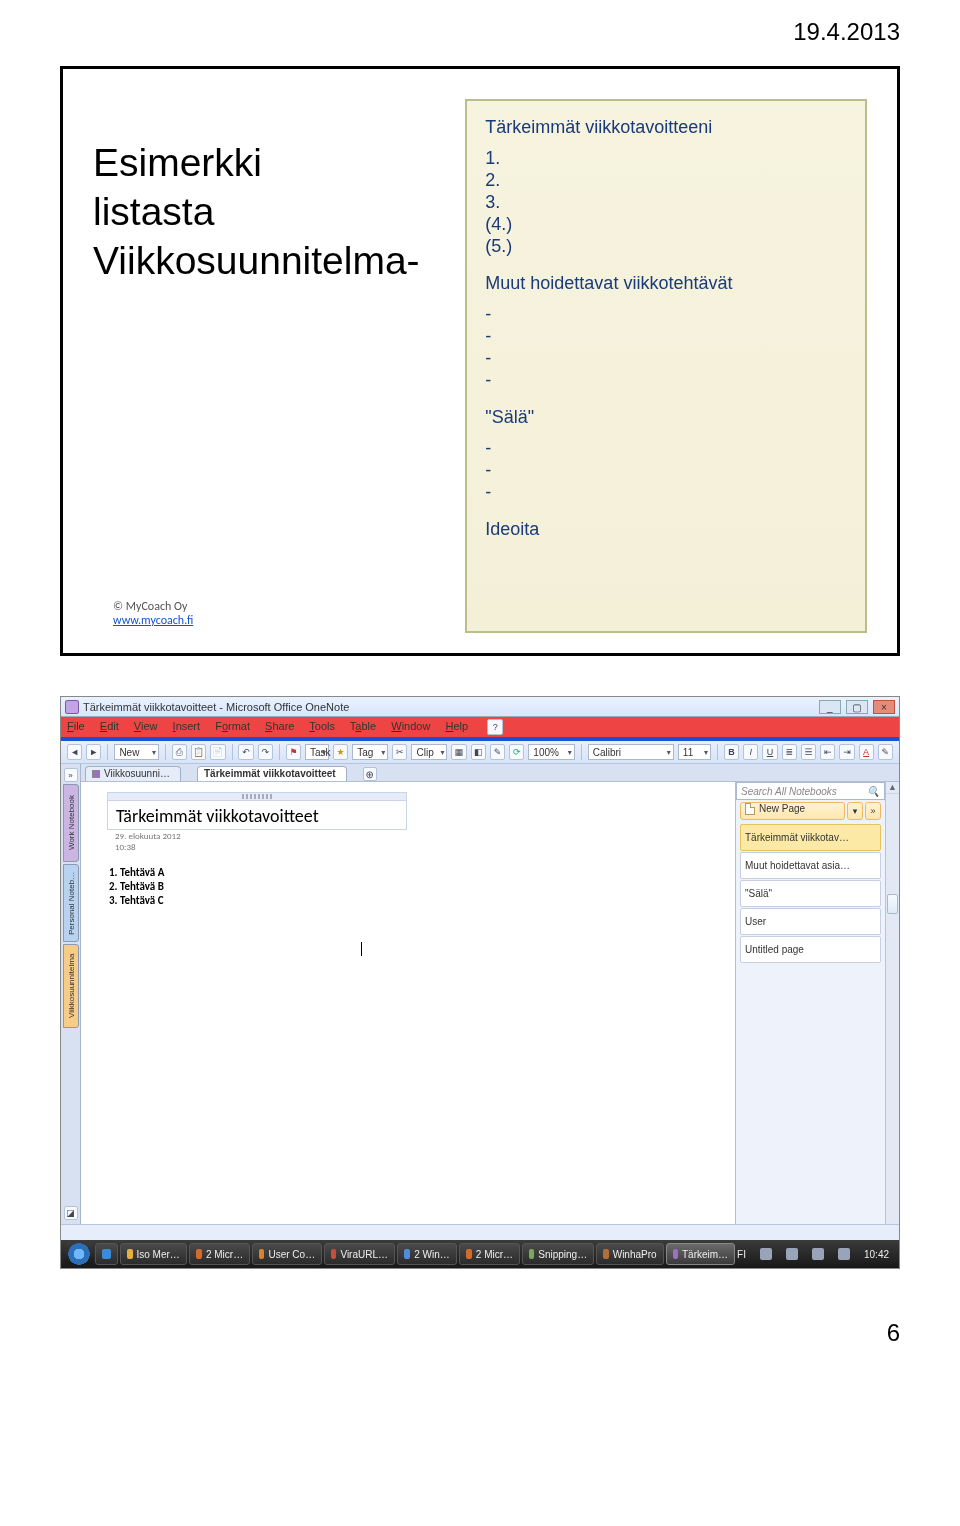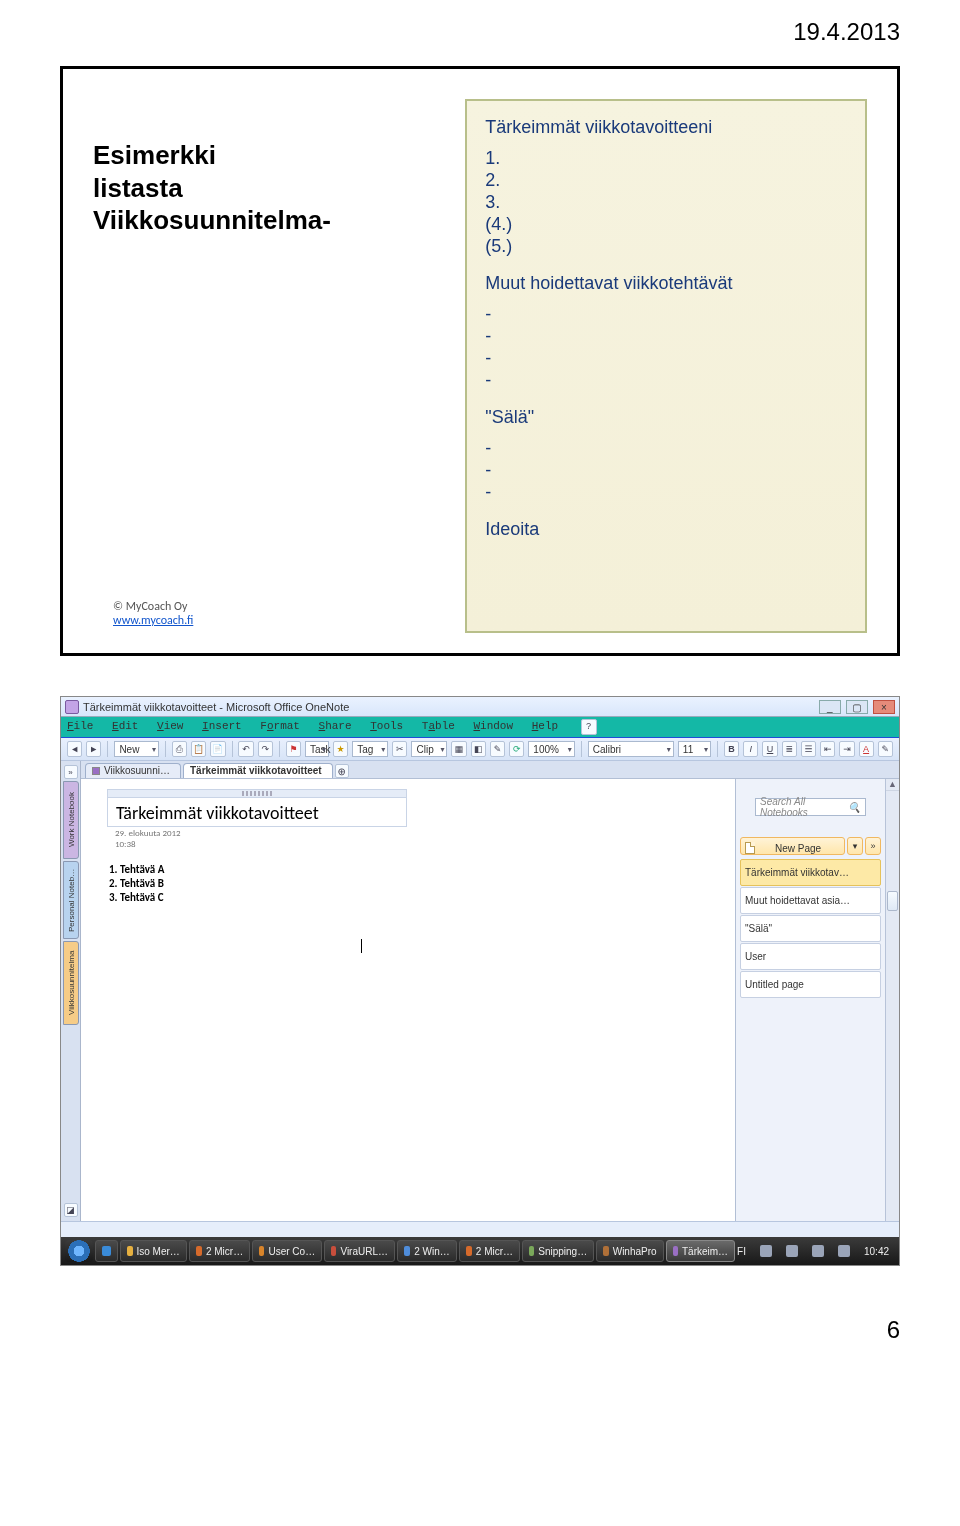--- a/index.html
+++ b/index.html
@@ -25,22 +25,22 @@
   .slide-cols {
     display: flex;
     height: 100%;
     gap: 24px;
   }
   .left-col {
     flex: 0 0 45%;
     padding-top: 40px;
   }
   .left-title {
-    font-size: 26px;
-    font-weight: bold;
+    font-size: 39px;
+    font-weight: normal;
     line-height: 1.25;
   }
   .copyright {
     position: absolute;
     left: 50px;
     bottom: 26px;
     font-size: 12px;
     color: #555;
     font-family: Calibri, Arial, sans-serif;
   }
@@ -80,25 +80,24 @@
     padding: 0 4px;
     border-bottom: 1px solid #9ab;
   }
   .titlebar-left { display: flex; align-items: center; gap: 4px; }
   .ico16 { width: 14px; height: 14px; background: #c3a4e6; border: 1px solid #7a5aa0; border-radius: 2px; }
   .titlebar-right span {
     display: inline-block; width: 22px; height: 14px; border: 1px solid #8aa; background: #dbe6f5; margin-left: 2px; text-align: center; line-height: 13px; font-size: 10px;
   }
   .titlebar-right span.red { background: #e58b7a; border-color: #c05040; }
   .menubar {
-    background: #14b8a6;
+    background: #ef4444;
     padding: 2px 6px;
     font-size: 11px;
-    border-bottom: 1px solid #1d4ed8;
-    font-family: Liberation Mono, monospace;
+    border-bottom: 4px solid #1d4ed8;
   }
   .menubar span { margin-right: 12px; }
   .menubar span u { text-decoration: underline; }
   .toolbar1, .toolbar2 {
     background: linear-gradient(#e9f0fd, #d7e4f7);
     padding: 3px 6px;
     border-bottom: 1px solid #b7c6df;
     display: flex;
     align-items: center;
     gap: 4px;
@@ -147,21 +146,21 @@
   .main-col {
     flex: 1;
     display: flex; flex-direction: column;
     background: #fff;
   }
   .section-tabs {
     display: flex;
     background: #d8e1f1;
     border-bottom: 1px solid #b2bfd5;
     padding: 2px 4px 0 4px;
-    gap: 2px;
+    gap: 16px;
     align-items: flex-end;
   }
   .sec-tab {
     border: 1px solid #9fb0cc; border-bottom: none;
     border-radius: 4px 4px 0 0;
     padding: 1px 10px 2px 6px;
     font-size: 10px;
     display: flex; align-items: center; gap: 4px;
   }
   .sec-tab.inactive { background: #e6ecf8; }
@@ -204,31 +203,31 @@
   .caret {
     position: absolute; left: 280px; top: 160px; width: 1px; height: 14px; background: #000;
   }
   .page-pane {
     width: 150px;
     border-left: 1px solid #b2bfd5;
     background: #eef2fa;
     display: flex; flex-direction: column;
   }
   .search-box {
-    margin: 19px; border: 1px solid #aab9cf; background: #fff; height: 18px;
+    margin: 0; border: 1px solid #aab9cf; background: #fff; height: 18px;
     display: flex; align-items: center; justify-content: space-between; padding: 0 4px;
     font-size: 10px; color: #888; font-style: italic;
   }
   .newpage-row {
     margin: 2px 4px 4px 4px;
     display: flex; gap: 2px;
   }
   .newpage-btn {
     flex: 1; border: 1px solid #f0b860; background: linear-gradient(#fff3d7,#ffe6ab);
-    height: 18px; display: flex; align-items: flex-end; gap: 20px; padding: 0 4px;
+    height: 18px; display: flex; align-items: flex-start; gap: 4px; padding: 0 4px;
     font-size: 10px; border-radius: 3px;
   }
   .np-ico { width: 10px; height: 12px; background: #fff; border: 1px solid #b89a50; position: relative; }
   .np-ico:before { content: ""; position: absolute; right: -1px; top: -1px; width: 4px; height: 4px; background: #fff3d7; border-left: 1px solid #b89a50; border-bottom: 1px solid #b89a50; }
   .np-aux { width: 16px; border: 1px solid #f0b860; background: linear-gradient(#fff3d7,#ffe6ab); border-radius: 3px; display: flex; align-items: center; justify-content: center; font-size: 9px; }
   .page-list { flex: 1; overflow: hidden; }
   .page-item {
     margin: 0 4px 1px 4px; border: 1px solid #c6d0e2; background: #fff;
     font-size: 10px; padding: 7px 4px; white-space: nowrap; overflow: hidden; text-overflow: ellipsis;
     border-radius: 2px;

